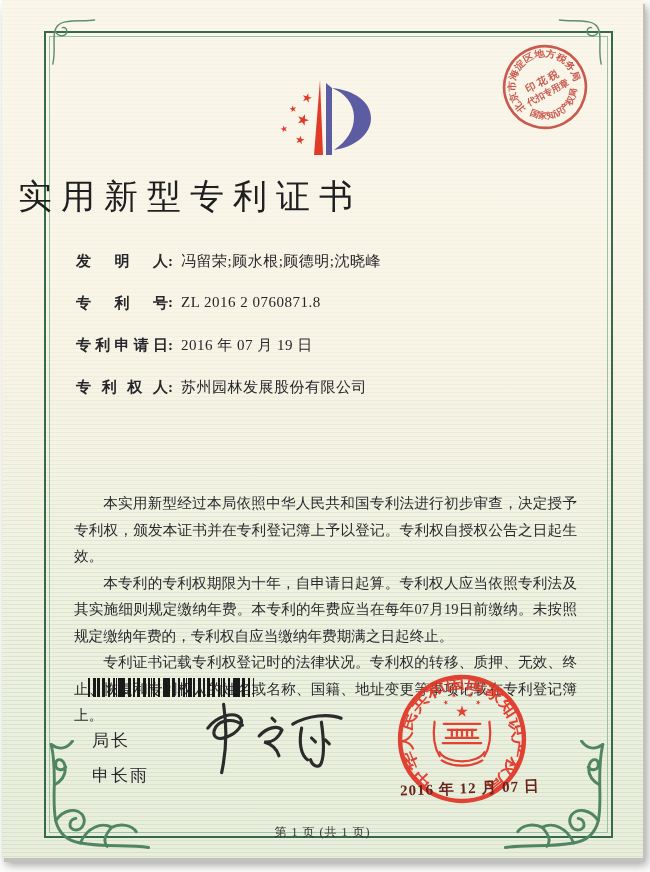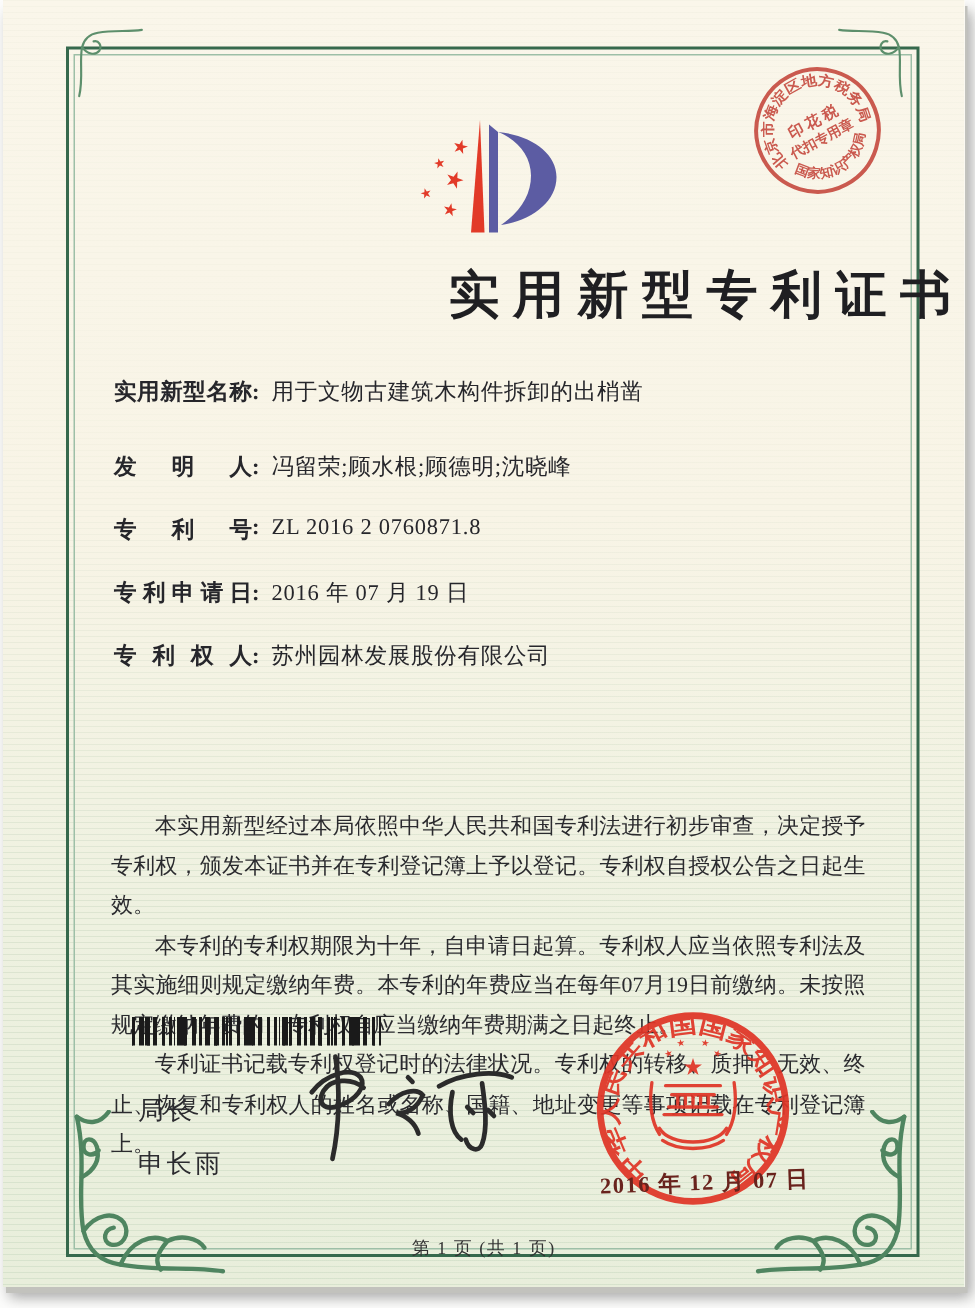--- a/index.html
+++ b/index.html
@@ -10,30 +10,30 @@
   .paper .texture{position:absolute;inset:0;pointer-events:none;
     background:repeating-linear-gradient(180deg,rgba(96,145,105,.12) 0 1px,rgba(0,0,0,0) 1px 4px);
     -webkit-mask-image:linear-gradient(180deg,rgba(0,0,0,.25) 0%,rgba(0,0,0,.15) 30%,#000 70%);
     mask-image:linear-gradient(180deg,rgba(0,0,0,.25) 0%,rgba(0,0,0,.15) 30%,#000 70%);}
   .frame-outer{position:absolute;left:42px;top:31px;right:30px;bottom:20px;border:2px solid #36694d;}
   .frame-inner{position:absolute;left:3px;top:3px;right:3px;bottom:3px;border:1px solid #9dbfa7;}
   .cert-no{position:absolute;left:74px;top:80px;font-size:15px;letter-spacing:3px;color:#2e2e33;}
   .logo{position:absolute;left:272px;top:76px;width:104px;height:86px;}
   .tax-stamp{position:absolute;left:494px;top:38px;width:98px;height:98px;
     transform:rotate(-28deg);opacity:.88;}
-  .title{position:absolute;left:16px;right:0;top:174px;text-align:right;font-size:34px;
-    font-weight:700;letter-spacing:9px;color:#1f1f22;}
+  .title{position:absolute;left:16px;right:0;top:174px;text-align:left;font-size:34px;
+    font-weight:400;letter-spacing:9px;color:#1f1f22;}
   .fields{position:absolute;left:74px;top:252px;right:60px;font-size:15px;color:#26262b;}
   .frow{margin-bottom:23px;white-space:nowrap;}
   .frow.first{margin-bottom:31px;}
   .flabel{display:inline-block;width:92px;text-align:justify;text-align-last:justify;
     vertical-align:top;font-weight:600;}
   .fcolon{font-weight:600;margin-right:8px;}
   .fvalue{letter-spacing:.5px;}
-  .body-text{position:absolute;left:72px;right:66px;top:538px;font-size:14.6px;
+  .body-text{position:absolute;left:72px;right:66px;top:490px;font-size:14.6px;
     line-height:26.5px;color:#2a2a2e;text-align:justify;}
   .body-text p{margin:0;text-indent:2em;}
   .barcode{position:absolute;left:86px;top:678px;width:166px;height:19px;
     background:
       repeating-linear-gradient(90deg,#1a1a1a 0 2px,rgba(0,0,0,0) 2px 5px),
       repeating-linear-gradient(90deg,#1a1a1a 0 1px,rgba(0,0,0,0) 1px 7px),
       repeating-linear-gradient(90deg,rgba(0,0,0,0) 0 9px,#1a1a1a 9px 12px,rgba(0,0,0,0) 12px 23px);}
   .signer{position:absolute;left:90px;top:729px;font-size:17px;color:#2b2b2f;letter-spacing:2px;}
   .signer .name{margin-top:12px;}
   .signature{position:absolute;left:192px;top:698px;width:158px;height:80px;}
@@ -123,23 +123,20 @@
     <text class="stamp-txt" font-size="8.5" font-weight="bold">
       <textPath href="#taxBot" startOffset="2" textLength="62" lengthAdjust="spacingAndGlyphs">国家知识产权局</textPath>
     </text>
     <text class="stamp-txt" x="48" y="45" font-size="10" font-weight="bold" text-anchor="middle">印 花 税</text>
     <text class="stamp-txt" x="48" y="57" font-size="9" font-weight="bold" text-anchor="middle">代扣专用章</text>
   </svg>
 
   <div class="title">实用新型专利证书</div>
 
   <div class="fields">
-    <div class="frow first">
-      <span class="flabel">实用新型名称</span><span class="fcolon">:</span><span class="fvalue">用于文物古建筑木构件拆卸的出梢凿</span>
-    </div>
     <div class="frow">
       <span class="flabel">发明人</span><span class="fcolon">:</span><span class="fvalue">冯留荣;顾水根;顾德明;沈晓峰</span>
     </div>
     <div class="frow">
       <span class="flabel">专利号</span><span class="fcolon">:</span><span class="fvalue">ZL 2016 2 0760871.8</span>
     </div>
     <div class="frow">
       <span class="flabel">专利申请日</span><span class="fcolon">:</span><span class="fvalue">2016 年 07 月 19 日</span>
     </div>
     <div class="frow">

